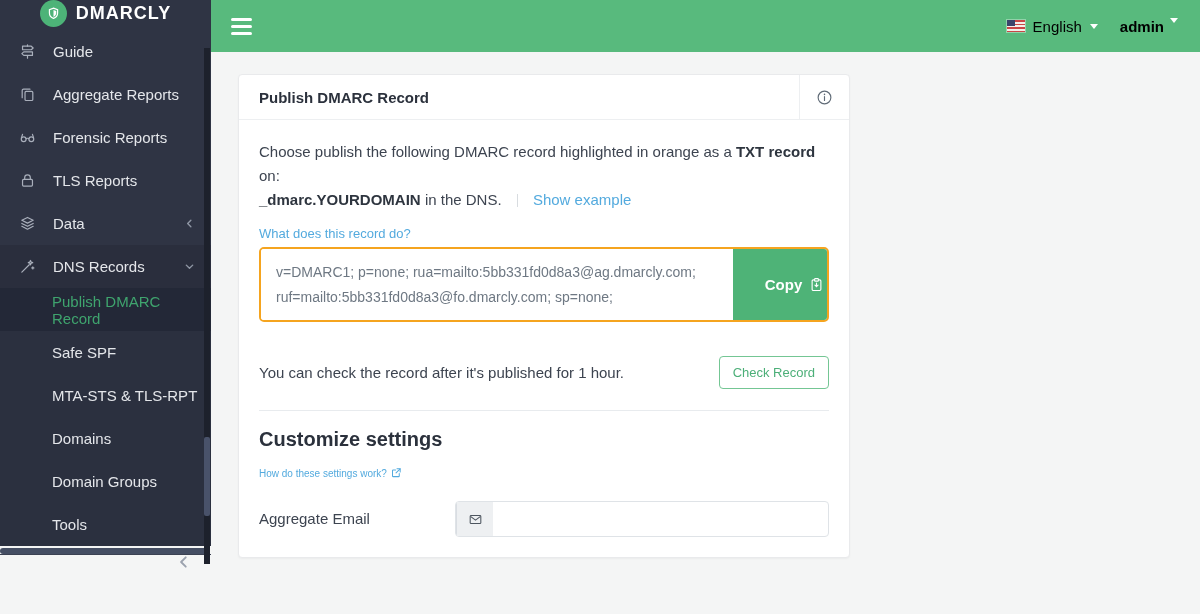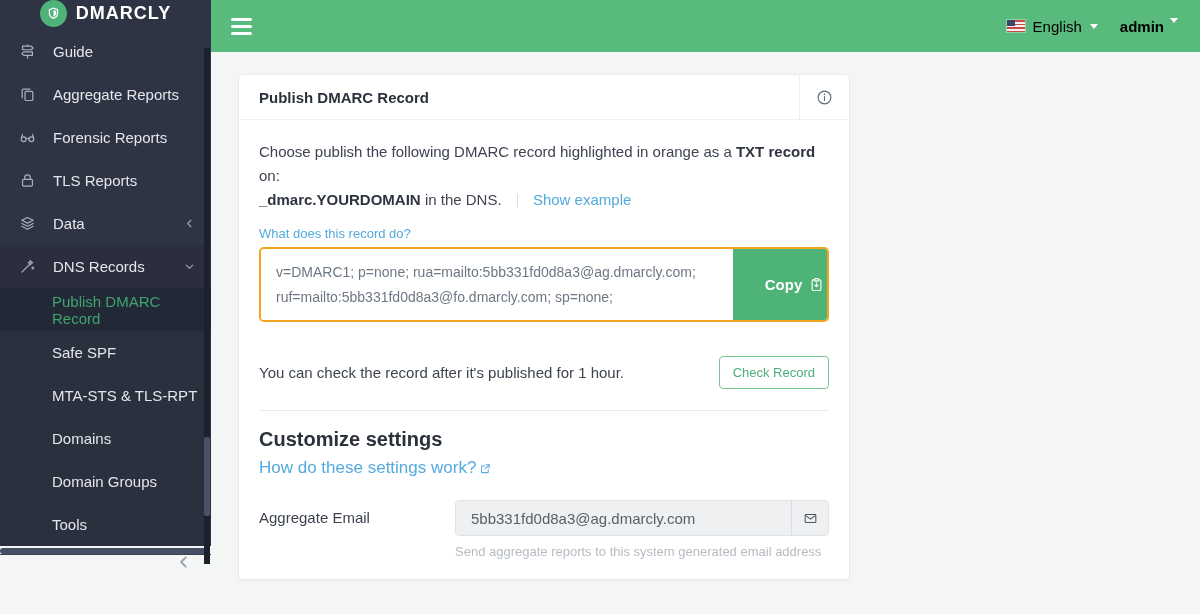--- a/index.html
+++ b/index.html
@@ -58,21 +58,21 @@
   .record-help { font-size:13px; margin-top:14px; }
   .record-box { display:flex; border:2px solid #f5a41f; border-radius:5px; margin-top:6px; overflow:hidden; }
   .record-text { flex:1; padding:11px 15px; font-size:14px; line-height:1.75; color:#6e7883; background:#fff; word-break:break-word; }
   .copy-btn { width:94px; background:#4eb377; color:#fff; font-size:15px; font-weight:bold; border:none; display:flex; align-items:center; justify-content:center; gap:7px; cursor:pointer; font-family:inherit;padding-left:29px; }
   .copy-btn svg { width:15px; height:15px; }
   .check-row { display:flex; align-items:center; margin-top:34px; }
   .check-note { font-size:15px; color:#3d4450; }
   .check-btn { margin-left:auto; background:#fff; border:1px solid #74c694; color:#4caf78; font-size:13px; padding:8px 13px; border-radius:4px; cursor:pointer; font-family:inherit; }
   .divider { border:none; border-top:1px solid #e8ebee; margin:21px 0 17px; }
   .customize-heading { font-size:20px; font-weight:600; color:#2b313c; }
-  .settings-help { font-size:17px; margin-top:7px; }
+  .settings-help { font-size:10px; margin-top:16px; }
   .settings-help svg { width:11px; height:11px; vertical-align:-1px; margin-left:4px; }
 
   .form-row { display:flex; margin-top:22px; }
   .form-label { width:196px; min-width:196px; font-size:15px; color:#3d4450; padding-top:9px; }
   .form-control-col { flex:1; }
   .select-box { height:36px; border:1px solid #d8dce1; border-radius:4px; background:#fff; display:flex; align-items:center; padding:0 13px; font-size:14px; color:#39404b; cursor:pointer; }
   .select-box .sel-chev { margin-left:auto; color:#c3c9d1; display:flex; }
   .select-box svg { width:14px; height:14px; }
   .helper { font-size:13px; color:#b6bcc4; margin-top:8px; }
   .input-group { display:flex; height:36px; border:1px solid #dfe3e7; border-radius:4px; overflow:hidden; }
@@ -259,28 +259,26 @@
                 <path d="M20 4L11 13"></path>
                 <path d="M18 14v5.5A1.5 1.5 0 0 1 16.5 21H4.8A1.5 1.5 0 0 1 3.3 19.5V7.8A1.5 1.5 0 0 1 4.8 6.3H10"></path>
               </svg></a>
         </div>
 
 
         <div class="form-row">
           <label class="form-label">Aggregate Email</label>
           <div class="form-control-col">
             <div class="input-group">
-              <div class="input-value">5bb331fd0d8a3@ag.dmarcly.com</div>
               <div class="input-addon">
                 <svg viewBox="0 0 24 24" fill="none" stroke="currentColor" stroke-width="1.7" stroke-linejoin="round">
                     <rect x="3.5" y="5.5" width="17" height="13" rx="1.5"></rect>
                     <path d="M4.5 7.5l7.5 5.5 7.5-5.5"></path>
                   </svg>
               </div>
             </div>
-            <div class="helper">Send aggregate reports to this system generated email address</div>
           </div>
         </div>
 
       </div>
     </section>
   </div>
 </div>
 
 </body></html>

